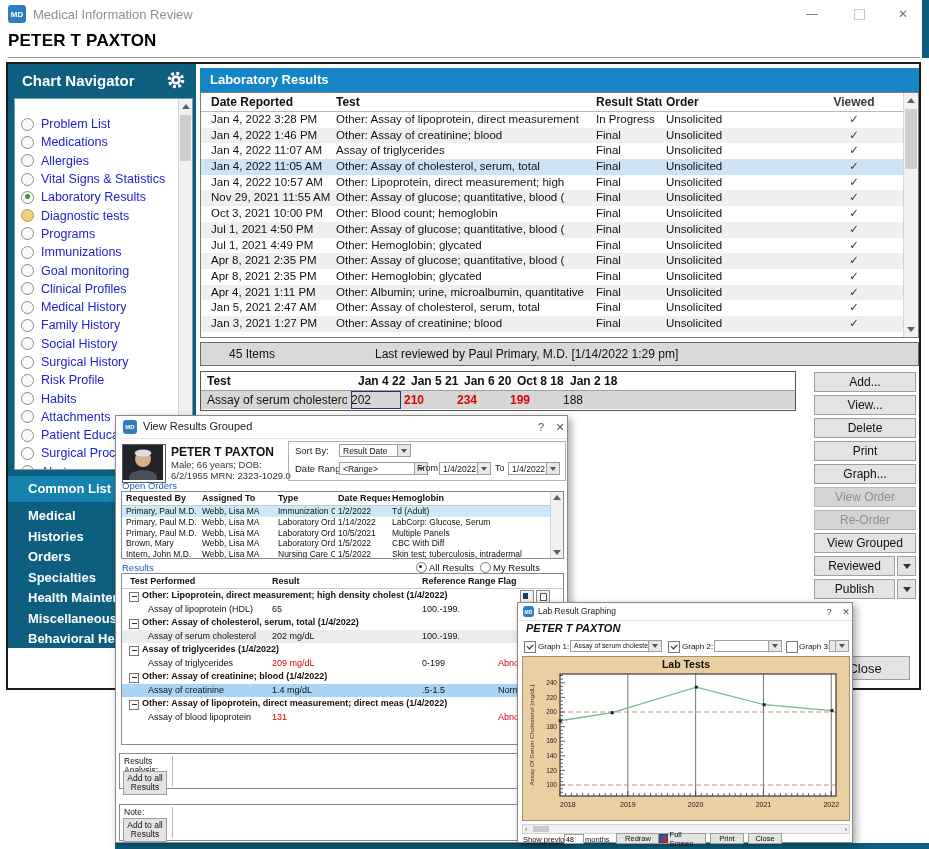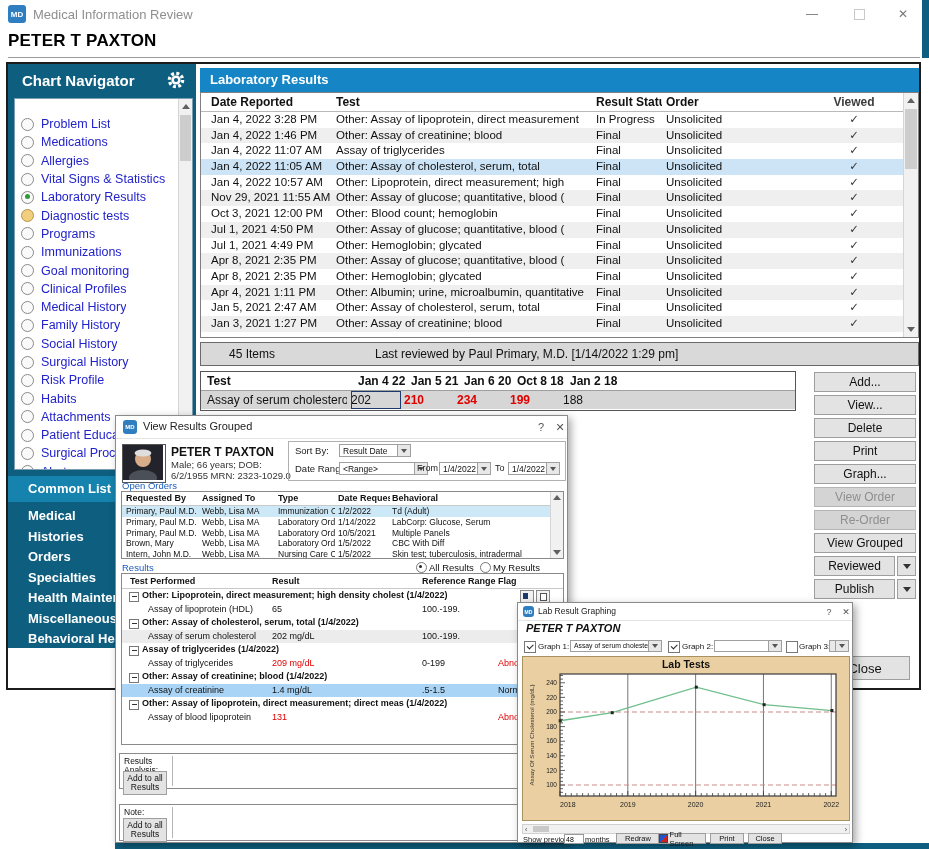--- a/index.html
+++ b/index.html
@@ -311,21 +311,21 @@
           <span class="lc lc-viewed">✓</span>
         </div>
         <div class="lab-row alt">
           <span class="lc lc-date">Nov 29, 2021  11:55 AM</span>
           <span class="lc lc-test">Other: Assay of glucose; quantitative, blood (</span>
           <span class="lc lc-status">Final</span>
           <span class="lc lc-order">Unsolicited</span>
           <span class="lc lc-viewed">✓</span>
         </div>
         <div class="lab-row">
-          <span class="lc lc-date">Oct 3, 2021  12:00 PM</span>
+          <span class="lc lc-date">Oct 3, 2021  10:00 PM</span>
           <span class="lc lc-test">Other: Blood count; hemoglobin</span>
           <span class="lc lc-status">Final</span>
           <span class="lc lc-order">Unsolicited</span>
           <span class="lc lc-viewed">✓</span>
         </div>
         <div class="lab-row alt">
           <span class="lc lc-date">Jul 1, 2021  4:50 PM</span>
           <span class="lc lc-test">Other: Assay of glucose; quantitative, blood (</span>
           <span class="lc lc-status">Final</span>
           <span class="lc lc-order">Unsolicited</span>
@@ -479,21 +479,21 @@
             <span class="tri-dn"></span>
           </span></span>
     </div>
     <div class="blue-label" style="left:6px;top:64px;">Open Orders</div>
     <div class="oo-table">
       <div class="oo-hrow" id="oo-head">
           <span class="oc oc0">Requested By</span>
           <span class="oc oc1">Assigned To</span>
           <span class="oc oc2">Type</span>
           <span class="oc oc3">Date Requested</span>
-          <span class="oc oc4">Behavioral</span>
+          <span class="oc oc4">Hemoglobin</span>
         </div>
       <div id="oo-rows">
           <div class="oo-row sel">
             <span class="oc oc0">Primary, Paul M.D.</span>
             <span class="oc oc1">Webb, Lisa MA</span>
             <span class="oc oc2">Immunization Ord</span>
             <span class="oc oc3">1/2/2022</span>
             <span class="oc oc4">Td (Adult)</span>
           </div>
           <div class="oo-row">

